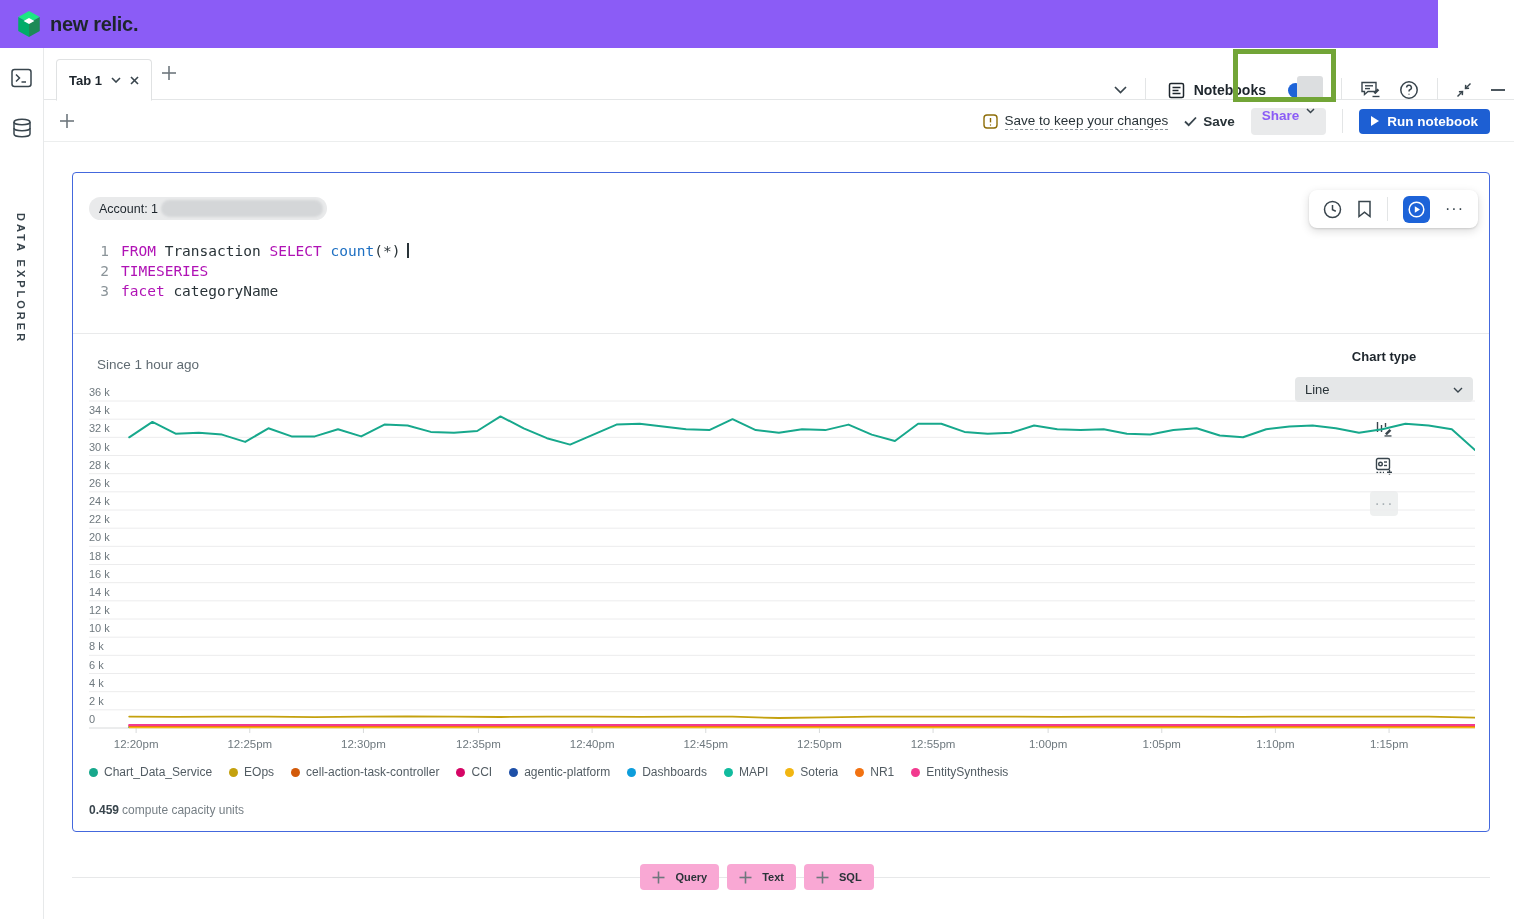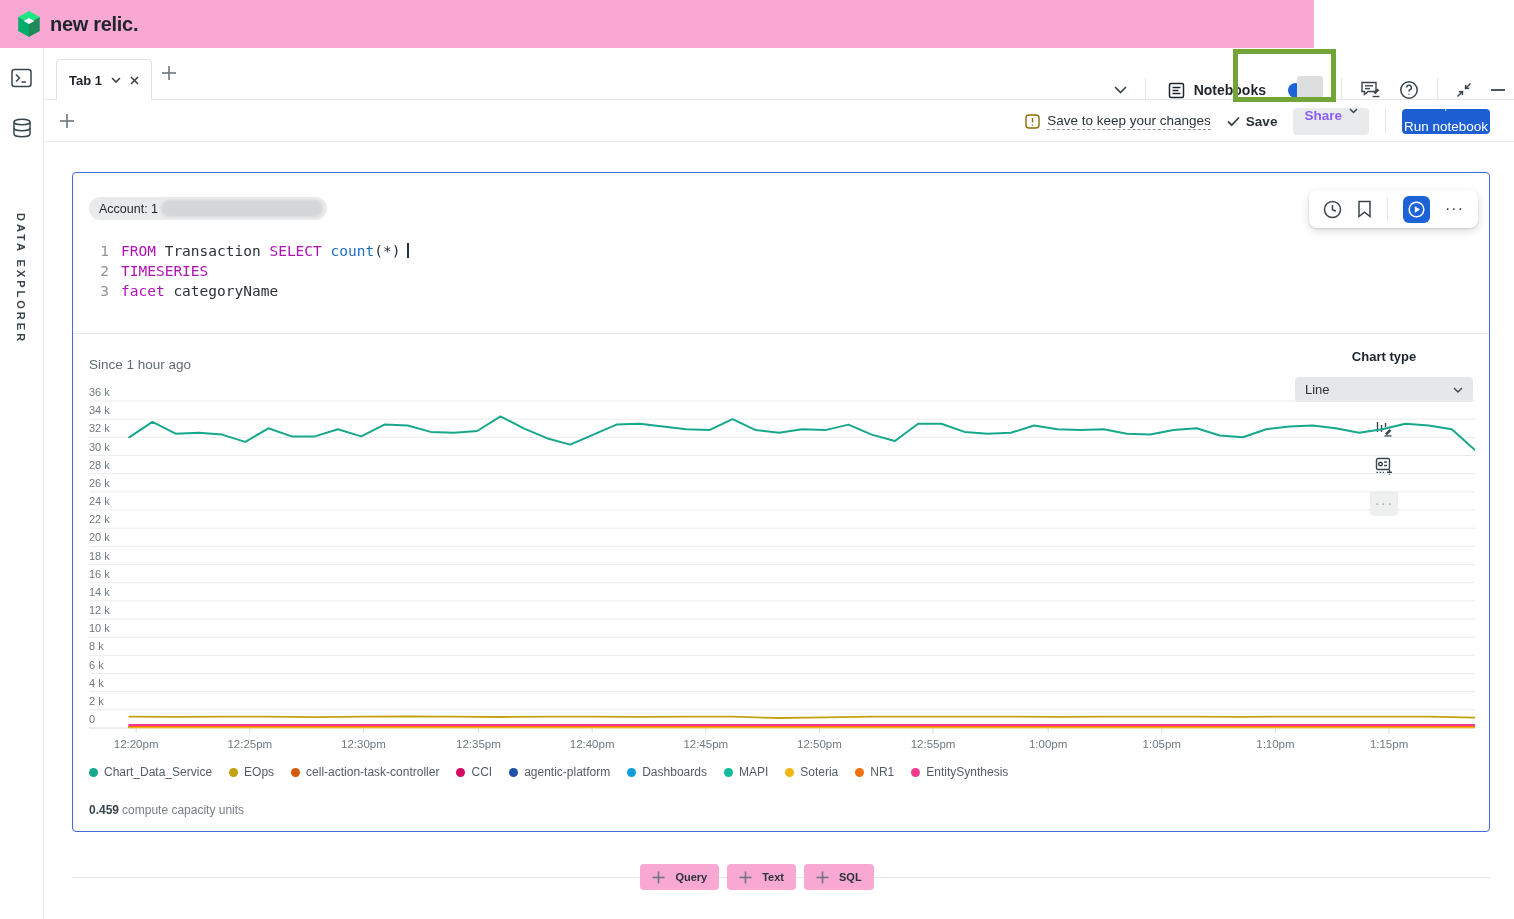--- a/index.html
+++ b/index.html
@@ -2,21 +2,21 @@
 <html><head>
 <meta charset="utf-8">
 <style>
   * { margin:0; padding:0; box-sizing:border-box; }
   html,body { width:1514px; height:919px; background:#fff; overflow:hidden;
               font-family:"Liberation Sans", sans-serif; color:#1d252c; }
   .abs { position:absolute; }
   svg { display:block; }
 
   
-  .app-header { left:0; top:0; width:1314px; height:48px; background:#f9a8d4; }
+  .app-header { left:0; top:0; width:1438px; height:48px; background:#8b5cf6; }
   .brand { left:16px; top:10px; display:flex; align-items:center; gap:8px; }
   .brand-text { font-size:20px; font-weight:700; letter-spacing:-0.3px; color:#1d252c; }
 
   
   .left-rail { left:0; top:48px; width:44px; height:871px; border-right:1px solid #e7e9ea; background:#fff; }
   .rail-label { left:15px; top:165px; writing-mode:vertical-rl; font-size:11px; font-weight:700;
                 letter-spacing:3px; color:#39454d; }
 
   
   .tab-bar { left:44px; top:48px; width:1470px; height:52px; background:#fff; border-bottom:1px solid #e4e6e7; }
@@ -37,22 +37,22 @@
 
   
   .toolbar2 { left:44px; top:100px; width:1470px; height:42px; background:#fff; border-bottom:1px solid #eceeee; }
   .toolbar2-right { position:absolute; right:24px; top:0; height:42px; display:flex; align-items:center; gap:16px; }
   .save-warning { display:flex; align-items:center; gap:7px; font-size:13.5px; color:#293338; }
   .save-warning-text { border-bottom:1px dashed #8b949a; padding-bottom:1px; cursor:pointer; }
   .save-btn { display:flex; align-items:center; gap:6px; font-size:13.5px; font-weight:600; color:#293338;
               background:none; border:none; cursor:pointer; }
   .share-btn { display:flex; align-items:flex-start; gap:7px; font-size:13.5px; font-weight:600; color:#8b5cf6;
                background:#e9eaeb; border:none; border-radius:4px; height:27px; padding:0 11px; cursor:pointer; }
-  .run-btn { display:flex; align-items:center; gap:8px; font-size:13.5px; font-weight:400; color:#fff;
-             background:#1d5fd3; border:none; border-radius:4px; height:25px; padding:0 2px; cursor:pointer;flex-direction:column; }
+  .run-btn { display:flex; align-items:center; gap:8px; font-size:13.5px; font-weight:700; color:#fff;
+             background:#1d5fd3; border:none; border-radius:4px; height:25px; padding:0 12px; cursor:pointer; }
 
   
   .cell-card { left:72px; top:172px; width:1418px; height:660px; background:#fff;
                border:1.5px solid #4468dd; border-radius:4px; }
   .account-pill { position:absolute; left:16px; top:24px; height:23px; background:#e9eaeb; border-radius:12px;
                   display:flex; align-items:center; padding:0 4px 0 10px; font-size:12.5px; color:#1d252c; }
   .account-blob { width:162px; height:17px; border-radius:9px; background:#d4d6d8; filter:blur(1.2px); margin-left:3px; }
 
   .cell-toolbar { position:absolute; right:11px; top:17px; height:38px; background:#fff; border-radius:8px;
                   box-shadow:0 1px 2px rgba(0,0,0,.12), 0 3px 10px rgba(0,0,0,.14);
@@ -65,21 +65,21 @@
                 font-size:14.5px; line-height:20px; }
   .code-line { display:flex; white-space:pre; }
   .lnum { width:18px; text-align:right; margin-right:12px; color:#8b9499; }
   .tok-kw { color:#b012b5; }
   .tok-pl { color:#293338; }
   .tok-fn { color:#1d6fc2; }
   .tok-cursor { display:inline-block; width:1.5px; height:15px; background:#293338; margin-left:7px; transform:translateY(2px); }
 
   .cell-divider { position:absolute; left:0; top:160px; width:100%; height:1px; background:#e9eaeb; }
 
-  .chart-header { position:absolute; left:16px; right:16px; top:176px; height:28px; }
+  .chart-header { position:absolute; left:24px; right:16px; top:176px; height:28px; }
   .since-label { position:absolute; left:0; top:8px; font-size:13.5px; color:#606b72; }
   .chart-controls { position:absolute; right:0; top:0; display:flex; align-items:center; gap:13px;flex-direction:column; }
   .chart-type-label { font-size:13px; font-weight:700; color:#1d252c; }
   .chart-type-select { width:178px; height:25px; background:#e5e7e8; border:none; border-radius:4px;
                        display:flex; align-items:center; justify-content:space-between; padding:0 10px;
                        font-size:13px; color:#293338; cursor:pointer; }
   .ghost-btn { width:28px; height:25px; border:none; background:none; border-radius:4px; display:flex;
                align-items:center; justify-content:center; cursor:pointer; }
   .ghost-btn.dim { background:#eef0f0; }
 

